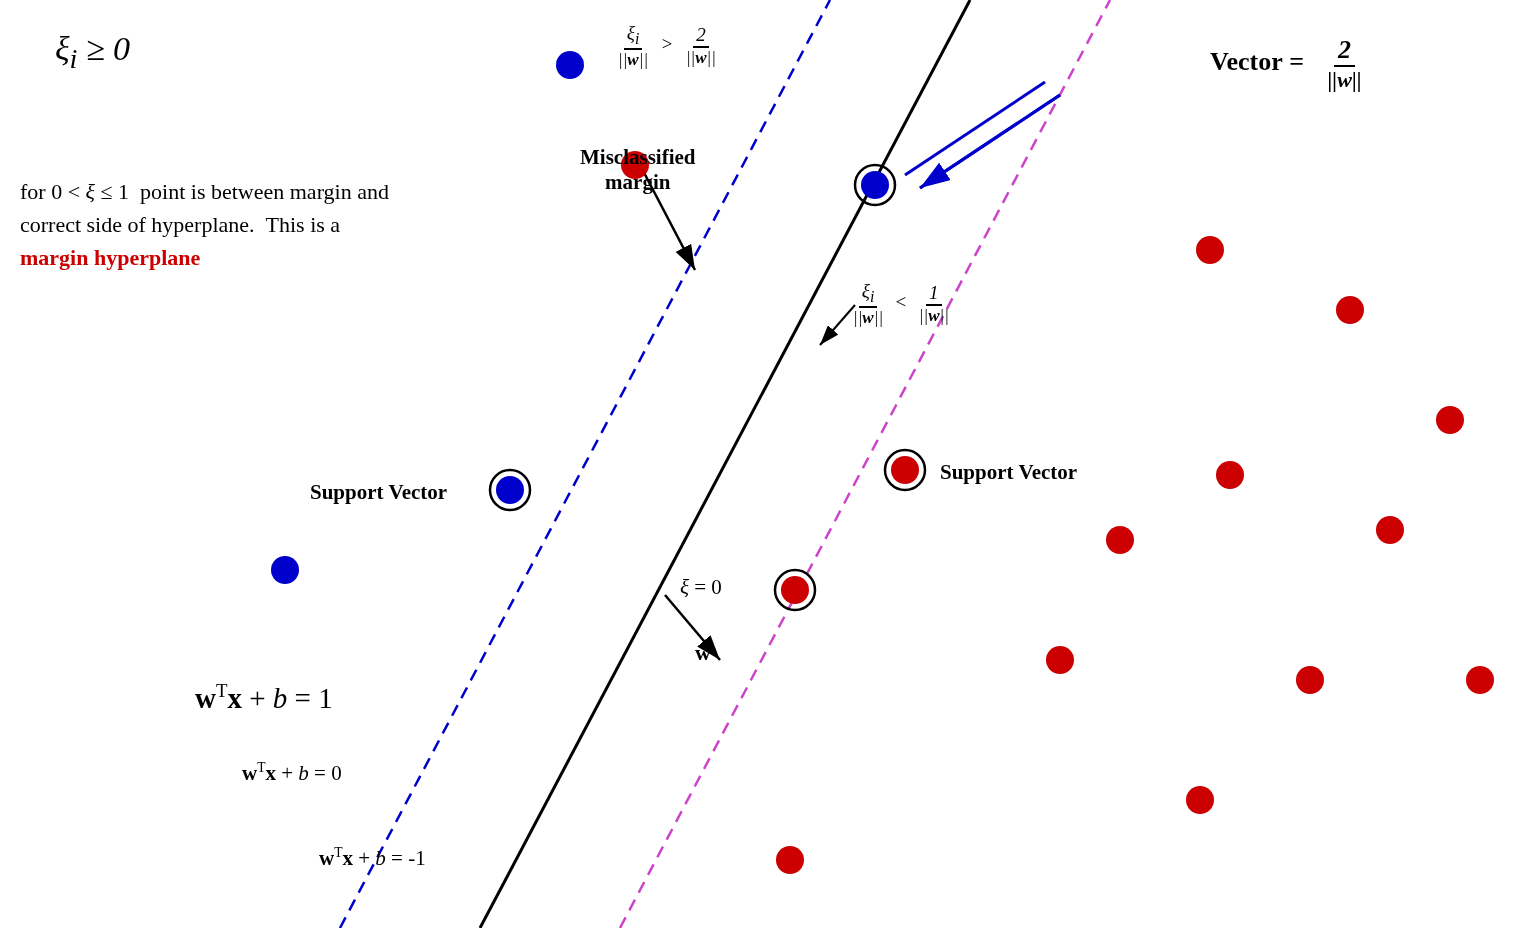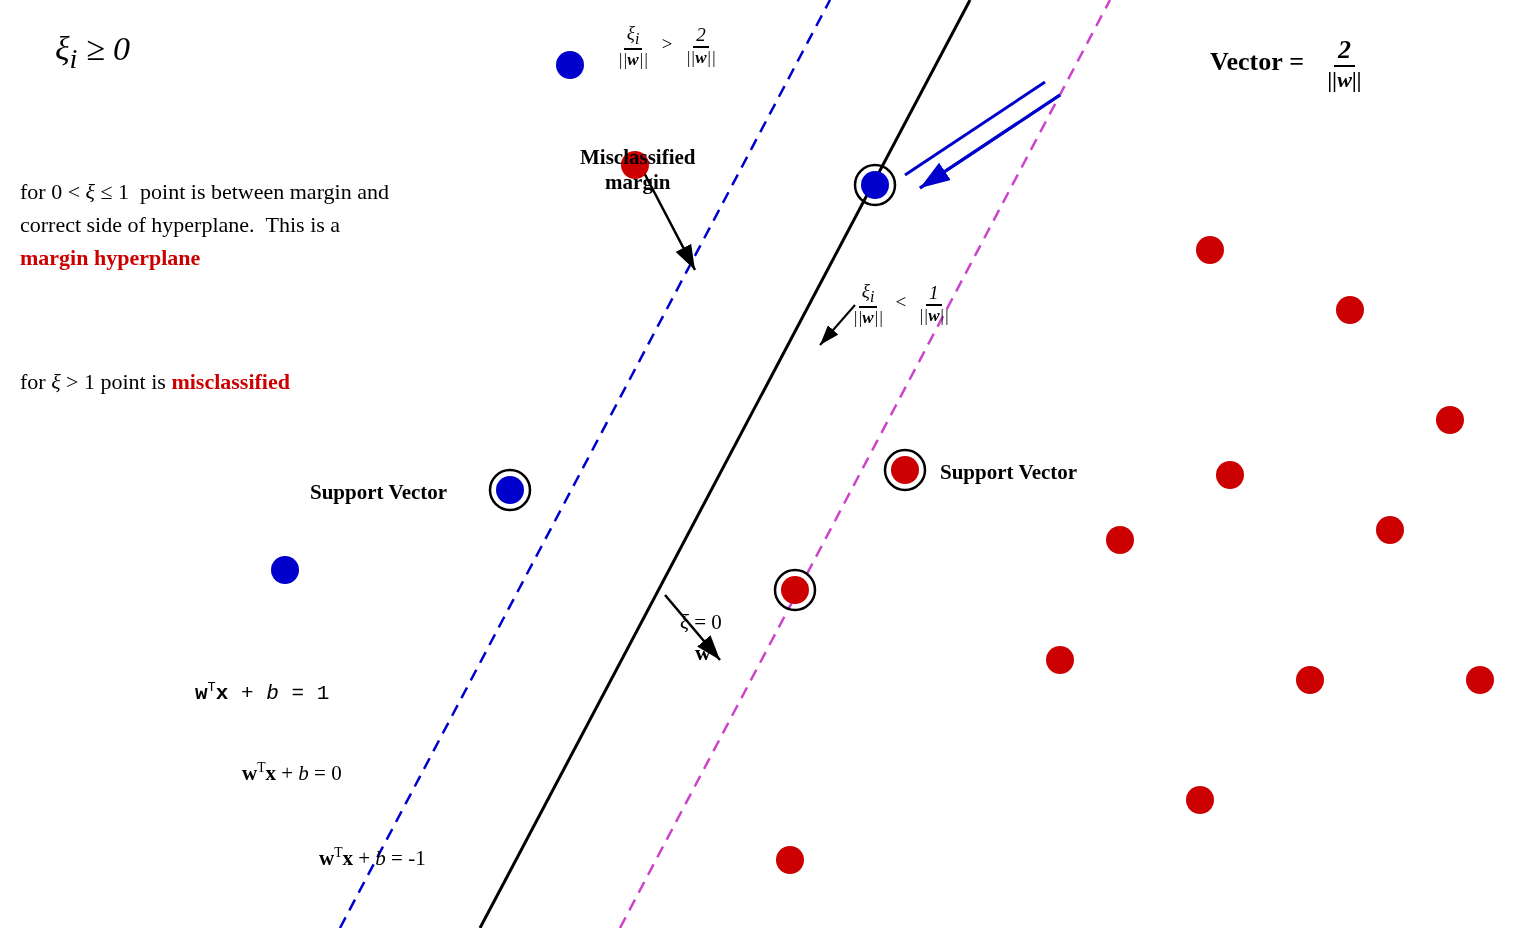--- a/index.html
+++ b/index.html
@@ -122,23 +122,20 @@
   </svg>
 
   <div class="text-elem" style="top:30px; left:55px; font-size:34px; font-style:italic;">
     <i>ξ</i><sub>i</sub> ≥ 0
   </div>
 
   <div class="text-elem body-text" style="top:175px; left:20px;">
     for 0 &lt; <i>ξ</i> ≤ 1 &nbsp;point is between margin and correct side of hyperplane. &nbsp;This is a <span class="red">margin hyperplane</span>
   </div>
 
-  <div class="text-elem body-text" style="top:365px; left:20px;">
-    for <i>ξ</i> &gt; 1 point is <span class="red">misclassified</span>
-  </div>
 
   <div class="text-elem" style="top:145px; left:580px; text-align:center; font-size:21px; font-weight:bold;">
     <b>Misclassified</b><br><b>margin</b>
   </div>
 
   <div class="margin-label">
     <b>Vector</b> = &nbsp;
     <span class="fraction" style="display:inline-flex; vertical-align:middle;">
       <span class="num" style="font-size:26px; border-bottom:2.5px solid black; padding:0 4px;">2</span>
       <span class="den" style="font-size:22px; padding:0 4px;">||<b>w</b>||</span>
@@ -170,29 +167,29 @@
   </div>
 
   <div class="text-elem label-bold" style="top:480px; left:310px; font-size:21px;">
     <b>Support Vector</b>
   </div>
 
   <div class="text-elem label-bold" style="top:460px; left:940px; font-size:21px;">
     <b>Support Vector</b>
   </div>
 
-  <div class="text-elem" style="top:610px; left:680px; font-size:21px;">
+  <div class="text-elem" style="top:575px; left:680px; font-size:21px;">
     <i>ξ</i> = 0
   </div>
 
   <div class="text-elem" style="top:640px; left:695px; font-size:22px; font-weight:bold;">
     <b>w</b>
   </div>
 
-  <div class="text-elem" style="top:680px; left:195px; font-size:21px;font-family:Liberation Mono, monospace;">
+  <div class="text-elem" style="top:680px; left:195px; font-size:29px;">
     <b>w</b><sup>T</sup><b>x</b> + <i>b</i> = 1
   </div>
 
   <div class="text-elem" style="top:760px; left:230px; font-size:21px;margin-left:12px;">
     <b>w</b><sup>T</sup><b>x</b> + <i>b</i> = 0
   </div>
 
   <div class="text-elem" style="top:845px; left:319px; font-size:21px;">
     <b>w</b><sup>T</sup><b>x</b> + <i>b</i> = -1
   </div>

